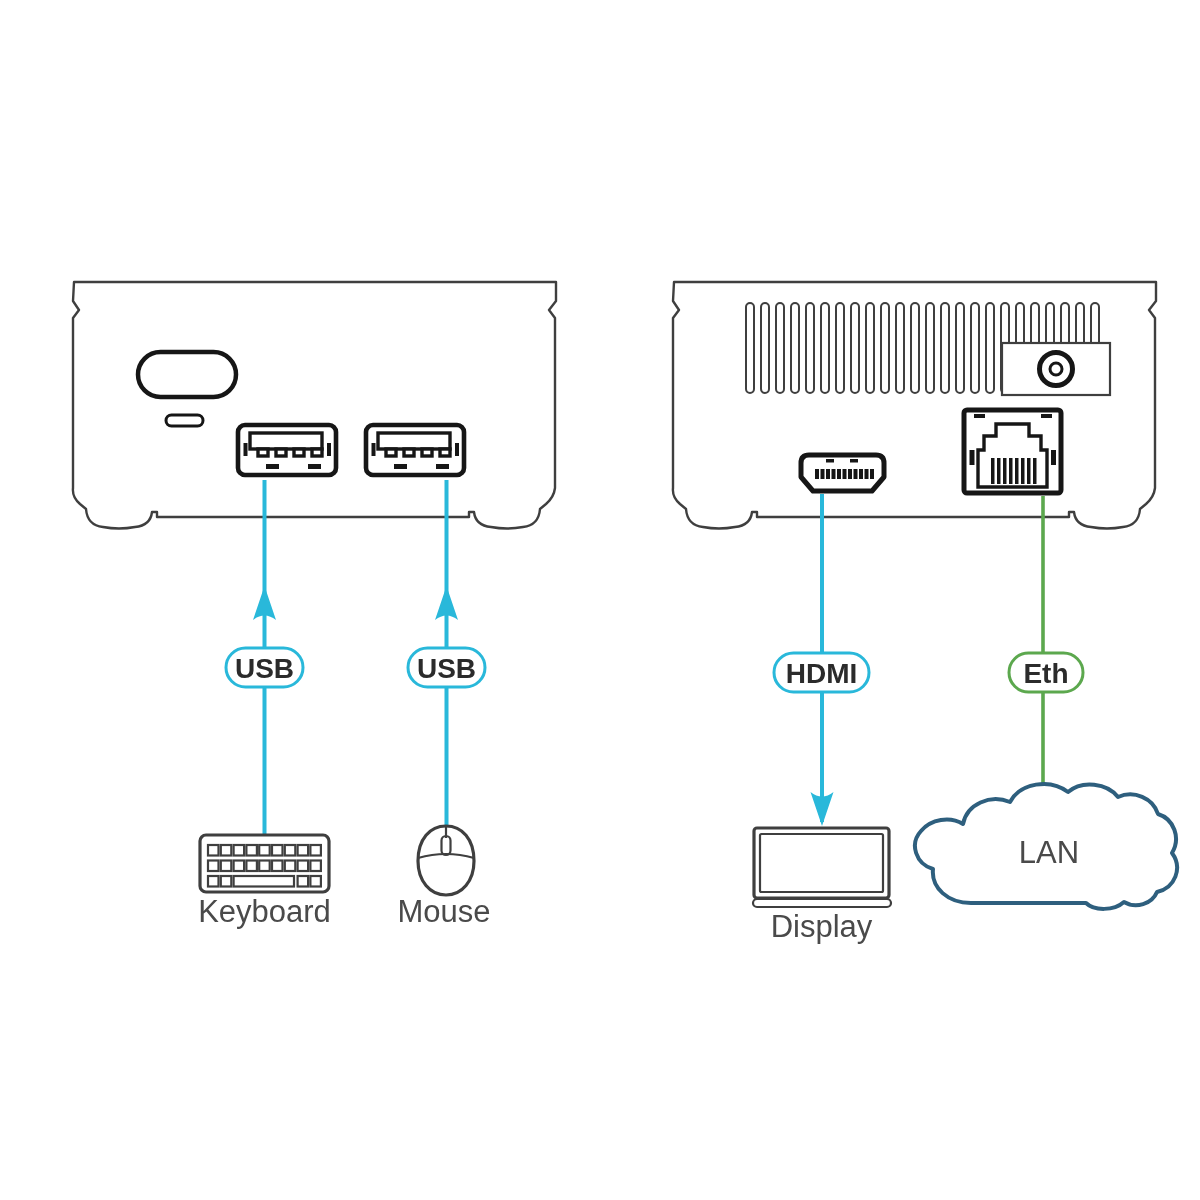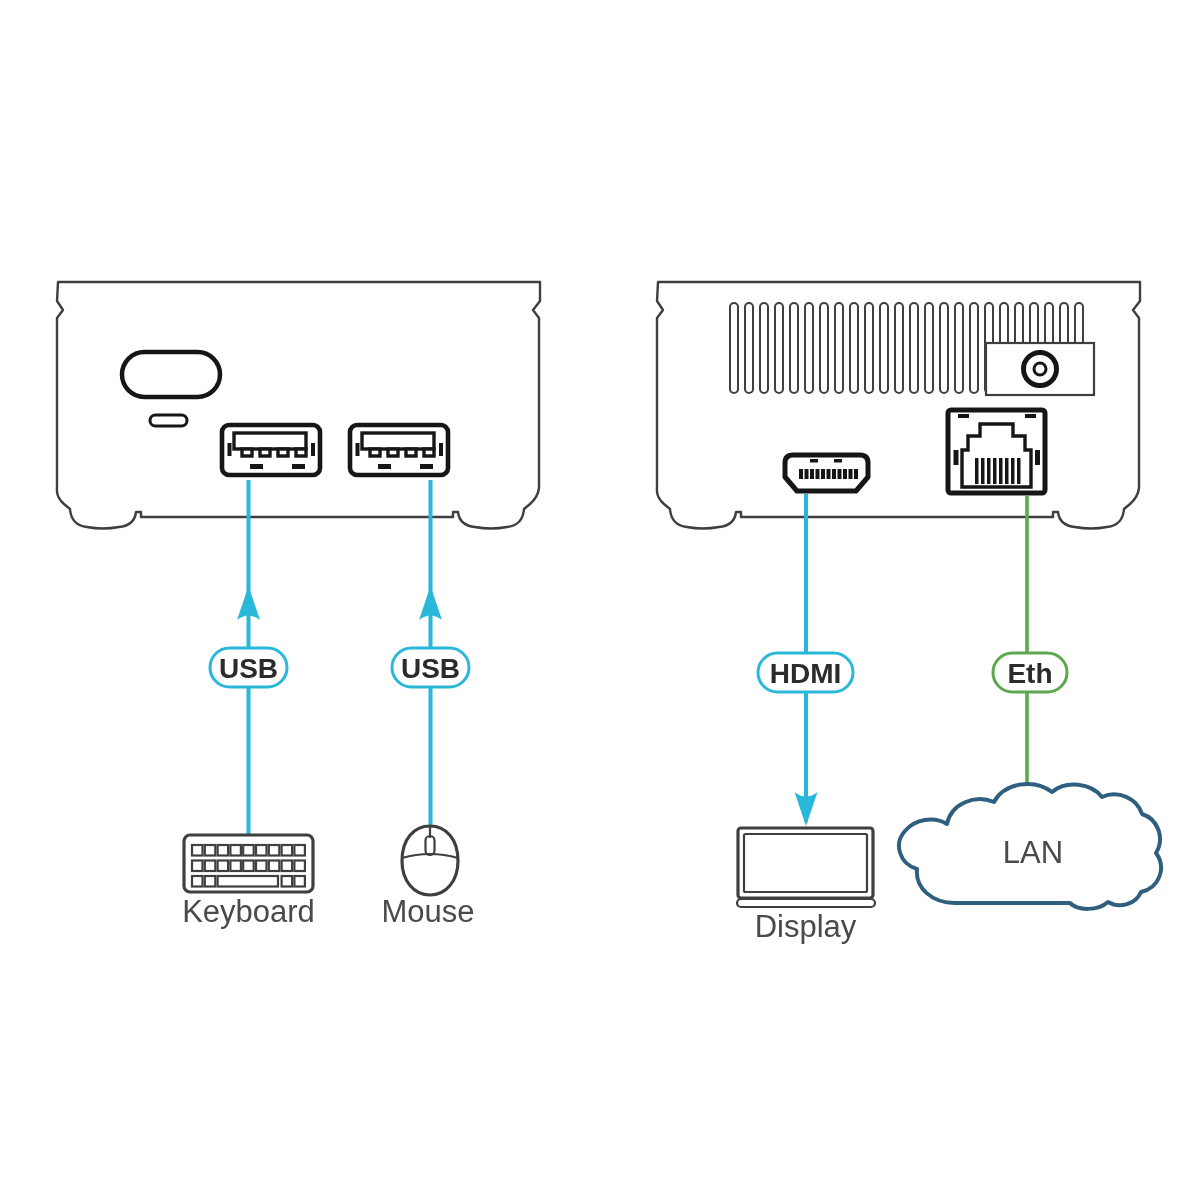--- a/index.html
+++ b/index.html
@@ -1,16 +1,16 @@
 <!DOCTYPE html>
 <html style="--cable-cyan: #29B8DA; --cable-green: #5CA84E; --cloud-navy: #2E5F7E; --outline-gray: #3F3F3F; --port-black: #161616; --label-gray: #4A4A4A; --pill-text: #2B2B2B; --background: #FFFFFF;"><head>
 <meta charset="utf-8">
 <style>
   html,body{margin:0;padding:0;background:var(--background,#fff);}
-  .canvas{width:964px;height:1200px;position:relative;background:var(--background,#fff);}
+  .canvas{width:964px;height:1200px;position:relative;background:var(--background,#fff);padding-left:16px;}
   svg{display:block;}
   .body-outline{fill:var(--background,#fff);stroke:var(--outline-gray,#3F3F3F);stroke-width:2.4;stroke-linejoin:round;}
   .vent{fill:none;stroke:var(--outline-gray,#3F3F3F);stroke-width:2;}
   .panel-box{fill:var(--background,#fff);stroke:var(--outline-gray,#3F3F3F);stroke-width:2.2;}
   .power-btn{fill:var(--background,#fff);stroke:var(--port-black,#161616);stroke-width:4.5;}
   .led{fill:var(--background,#fff);stroke:var(--port-black,#161616);stroke-width:3;}
   .port-heavy{fill:var(--background,#fff);stroke:var(--port-black,#161616);stroke-width:4.6;stroke-linejoin:round;}
   .port-xheavy{fill:var(--background,#fff);stroke:var(--port-black,#161616);stroke-width:5;stroke-linejoin:round;}
   .port-med{fill:var(--background,#fff);stroke:var(--port-black,#161616);stroke-width:3.4;stroke-linejoin:miter;}
   .port-fill{fill:var(--port-black,#161616);stroke:none;}

